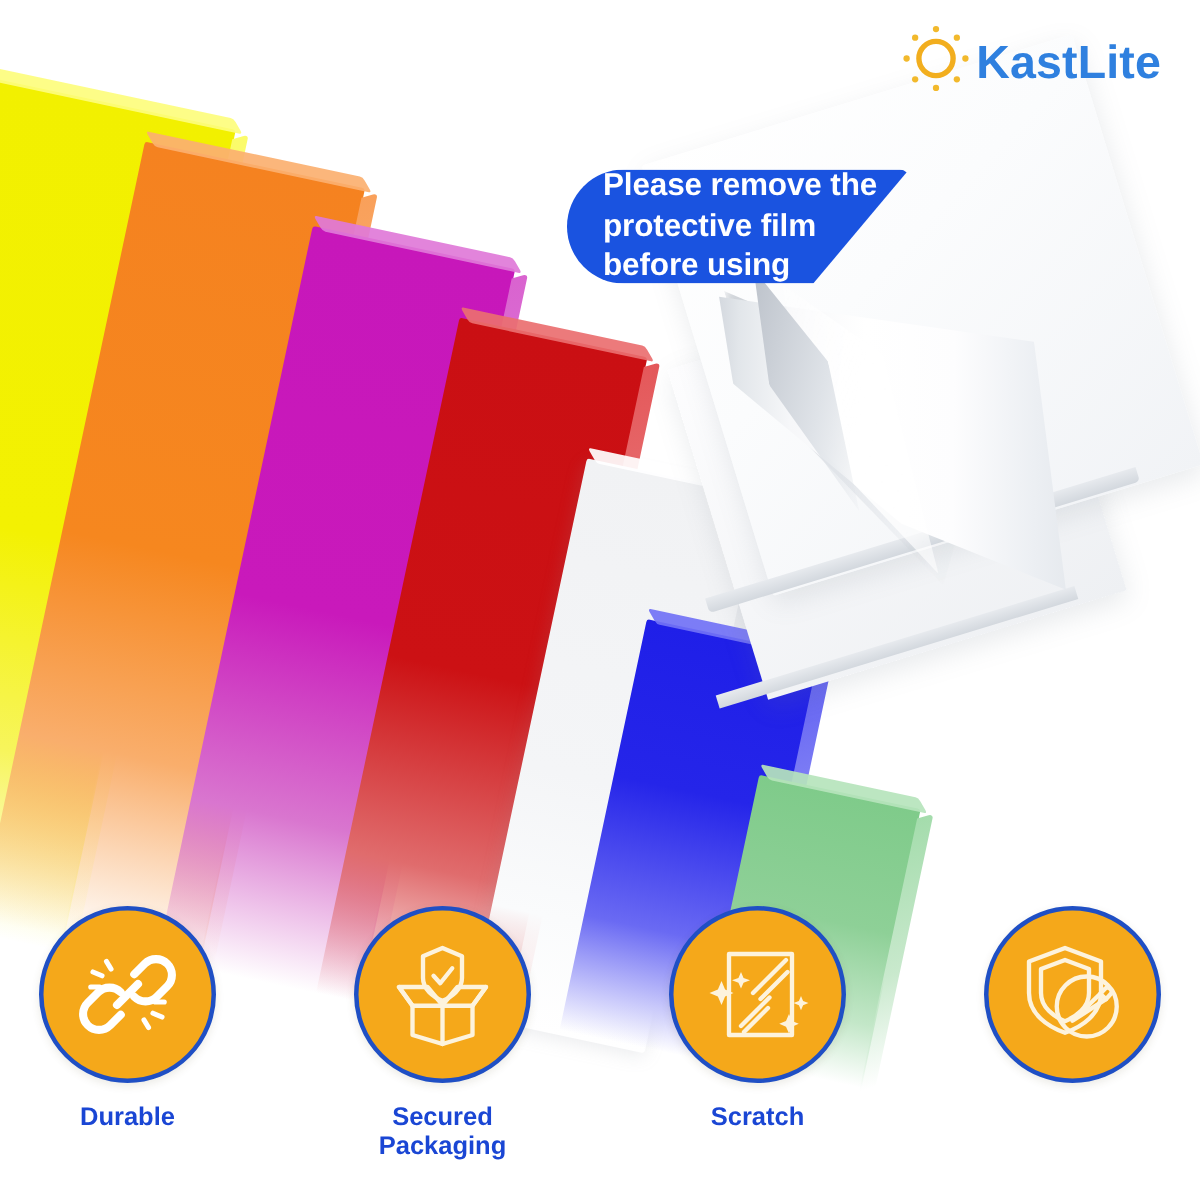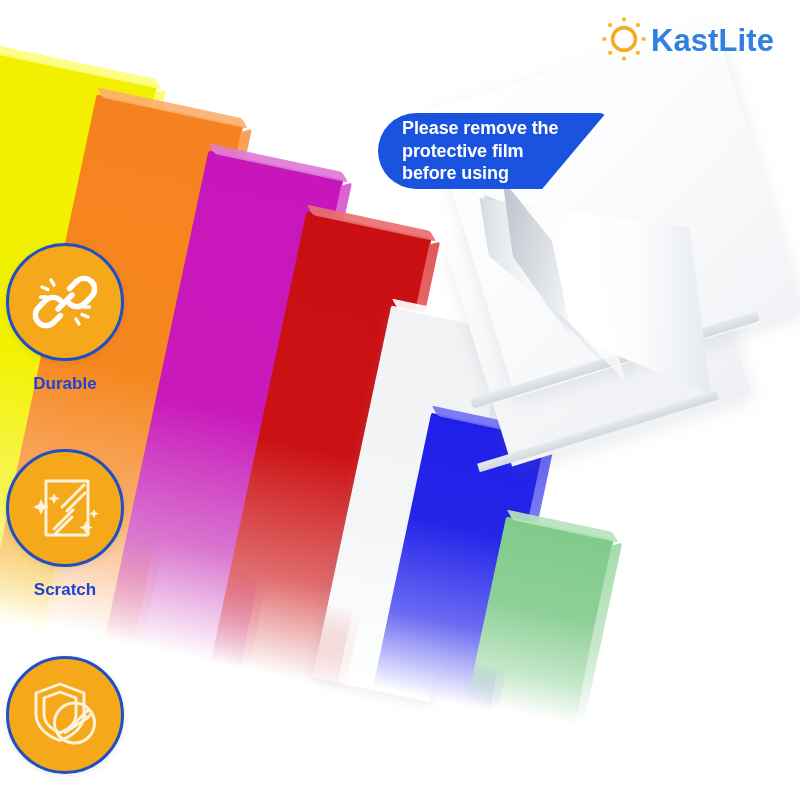--- a/index.html
+++ b/index.html
@@ -82,32 +82,31 @@
     position:absolute; left:378px; top:113px;
     width:228px; height:76px;
     background:#1a53e0;
     border-radius:38px 6px 6px 38px;
     display:flex; align-items:center;
     padding-left:24px;
     z-index:6;
     clip-path: polygon(0 0, 100% 0, 72% 100%, 0 100%);
   }
   #callout-text {
-    color:#ffffff; font-size:18px; font-weight:bold; line-height:1.27;
+    color:#ffffff; font-size:21px; font-weight:bold; line-height:1.27;
     white-space:pre-line;
     letter-spacing:-.1px;
   }
 
   
   #features {
     position:absolute; left:0; bottom:26px; width:800px;
     display:flex; justify-content:center; align-items:flex-start;
-    gap:56px;
+    gap:80px;
     z-index:8;
-    flex-direction:column;
   }
   .feature { width:130px; display:flex; flex-direction:column; align-items:center; }
   .badge-circle {
     width:118px; height:118px; border-radius:50%;
     background:#f5a81a;
     border:3.5px solid #1f4fc4;
     display:flex; align-items:center; justify-content:center;
     box-shadow:0 2px 6px rgba(90,80,40,.12);
   }
   .badge-circle svg { display:block; }
@@ -241,20 +240,39 @@
               <path d="M50 58 L47 53"></path>
               <path d="M59 51 L53 48.5"></path>
               <path d="M60.5 41 L54.5 41"></path>
             </g>
           </svg>
         </span>
       </div>
       <div class="feature-label">Durable</div>
     </div>
 
+    <div class="feature">
+      <div class="badge-circle">
+        <span>
+          <svg width="74" height="74" viewBox="0 0 74 74">
+            <g fill="none" stroke="#fdf3dd" stroke-width="2.9" stroke-linecap="round" stroke-linejoin="round">
+              <path d="M37 6 L50 11.5 V26 c0 7.5 -6.8 12.6 -13 15.2 C30.8 38.6 24 33.5 24 26 V11.5 Z"></path>
+              <path d="M31 24.5 L35.5 29.5 L43.5 19.5"></path>
+              <path d="M8 32 H27 L37 44 L47 32 H66 L57 44.5 V64 L37 70 L17 64 V44.5 Z"></path>
+              <path d="M17 44.5 H37 V70"></path>
+              <path d="M57 44.5 H37"></path>
+              <path d="M8 32 L17 44.5"></path>
+              <path d="M66 32 L57 44.5"></path>
+            </g>
+          </svg>
+        </span>
+      </div>
+      <div class="feature-label">Secured
+Packaging</div>
+    </div>
 
     <div class="feature">
       <div class="badge-circle">
         <span>
           <svg width="74" height="74" viewBox="0 0 74 74">
             <g fill="none" stroke="#fdf3dd" stroke-width="2.9" stroke-linecap="round" stroke-linejoin="round">
               <rect x="18" y="10" width="42" height="54"></rect>
               <path d="M34 36 L56 14"></path>
               <path d="M39 40 L57 22"></path>
               <path d="M26 58 L45 39"></path>

